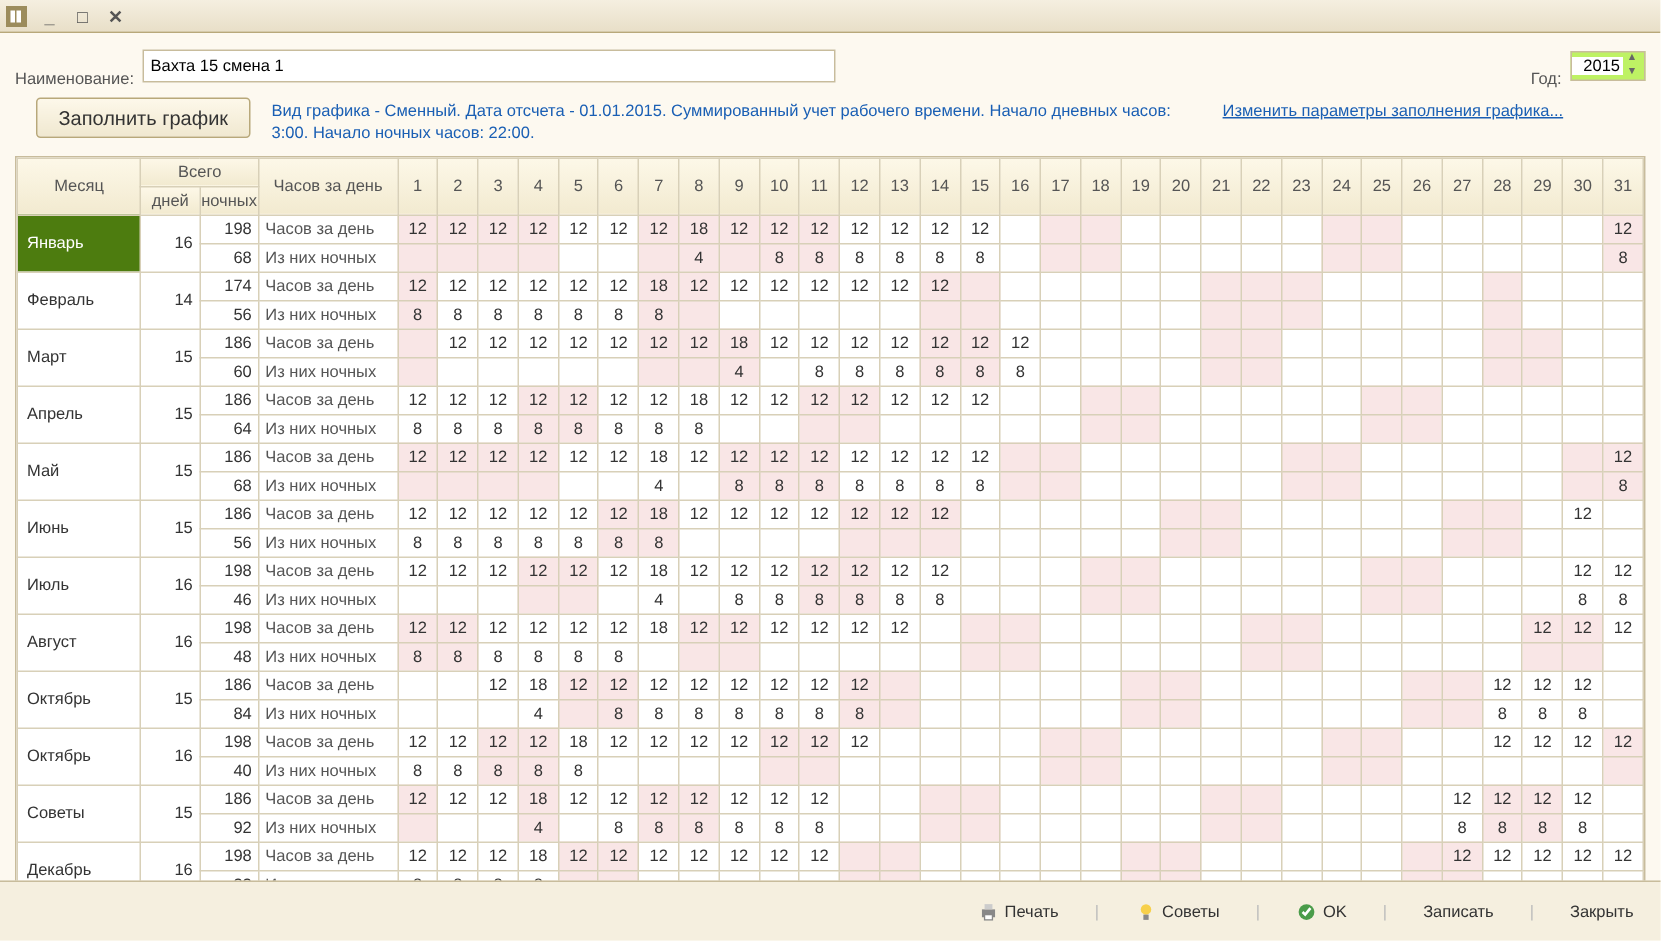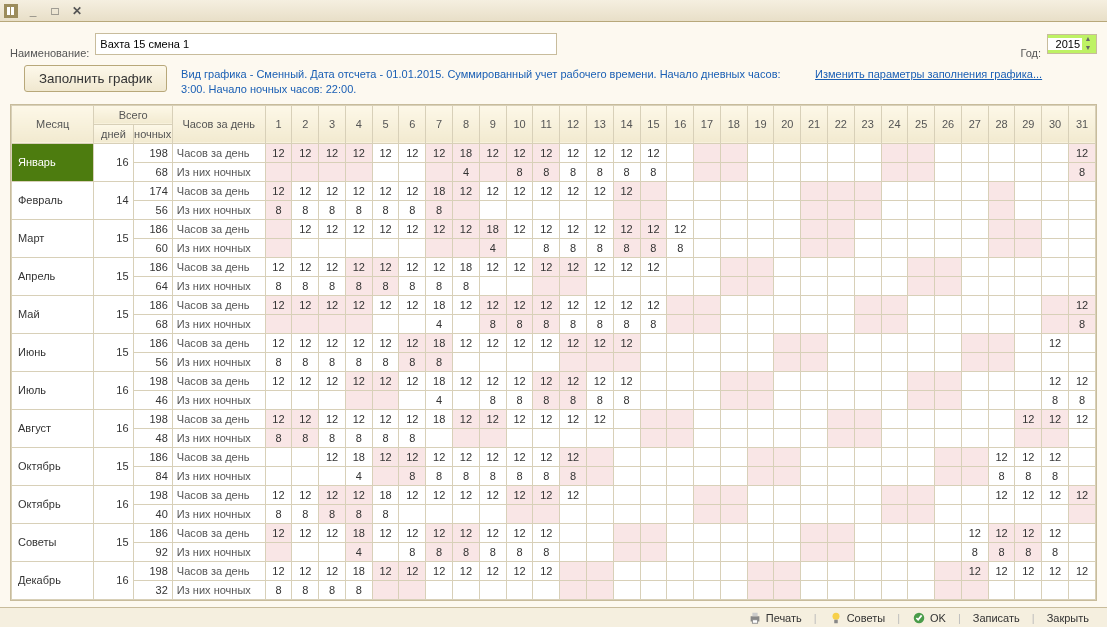--- a/index.html
+++ b/index.html
@@ -25,21 +25,21 @@
 table { border-collapse: collapse; width: 100%; }
 th, td { border: 1px solid #d8d0b8; font-size: 11px; text-align: center; height: 19px; white-space: nowrap; }
 th { background: linear-gradient(#fdf8e8, #f2ead0); font-weight: normal; color: #555; }
 th.month-hdr { width: 80px; }
 td.month { text-align: left; padding-left: 6px; width: 80px; }
 td.rowlabel { text-align: left; padding-left: 4px; width: 90px; color: #555; }
 td.num { width: 26px; }
 td.total { width: 38px; text-align: right; padding-right: 4px; }
 .selected-month { background: #4d7c0f; color: #fff; }
 .pink { background: #f9e6e6; }
-.footer { position: absolute; bottom: 0; left: 0; right: 0; height: 20px; background: #f5efdf; border-top: 1px solid #c8bc9c; display: flex; align-items: center; justify-content: flex-end; padding: 0 10px; gap: 4px; }
+.footer { position: absolute; bottom: 0; left: 0; right: 0; height: 40px; background: #f5efdf; border-top: 1px solid #c8bc9c; display: flex; align-items: center; justify-content: flex-end; padding: 0 10px; gap: 16px; }
 .footer-btn { display: flex; align-items: center; gap: 4px; padding: 3px 8px; cursor: pointer; color: #333; }
 .footer-btn.ok { font-weight: normal; }
 .footer-icon { width: 14px; height: 14px; }
 .sep { color: #bbb; }
 </style>
 </head>
 <body>
 
 <div class="titlebar">
   <span class="titlebar-icon">

